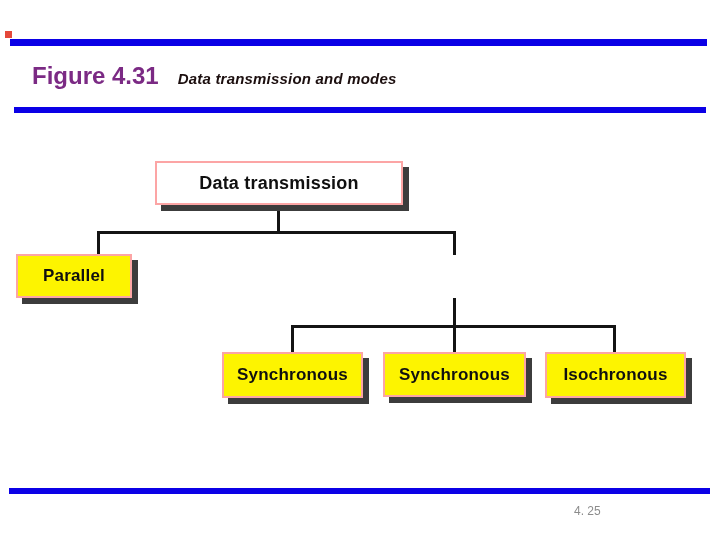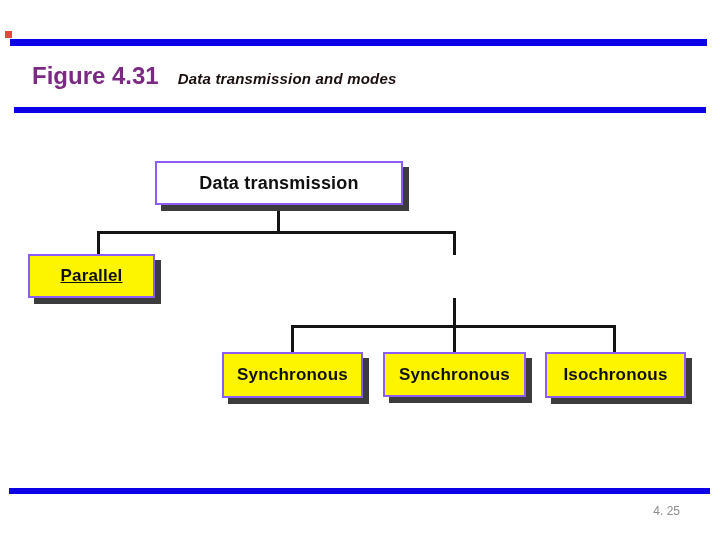--- a/index.html
+++ b/index.html
@@ -58,52 +58,52 @@
     position: absolute;
     background: var(--line-black, #141414);
     z-index: 1;
   }
   .node {
     position: absolute;
     z-index: 2;
     display: flex;
     align-items: center;
     justify-content: center;
-    border: 2px solid #8b5cf6;
+    border: 2px solid #fca5a5;
     box-sizing: border-box;
     box-shadow: 6px 6px 0 var(--shadow-gray, #3c3c3c);
     background: var(--box-white, #ffffff);
     color: #101010;
     font-weight: 600;
     letter-spacing: 0.2px;
   }
   .node.yellow { background: var(--box-yellow, #fdf400); }
 
   .node-root   { left: 155px; top: 161px; width: 248px; height: 44px; font-size: 18px; }
-  .node-parallel { left: 28px;  top: 254px; width: 127px; height: 44px; font-size: 17px; text-decoration: underline; }
+  .node-parallel { left: 16px;  top: 254px; width: 116px; height: 44px; font-size: 17px; }
   .node-serial   { left: 383px; top: 254px; width: 143px; height: 45px; font-size: 17px; }
   .node-async  { left: 222px; top: 352px; width: 141px; height: 46px; font-size: 17px; }
   .node-sync   { left: 383px; top: 352px; width: 143px; height: 45px; font-size: 17px; }
   .node-iso    { left: 545px; top: 352px; width: 141px; height: 46px; font-size: 17px; }
 
   .v-root      { left: 277px; top: 204px; width: 3px; height: 30px; }
   .h-level2    { left: 97px;  top: 231px; width: 359px; height: 3px; }
   .v-parallel  { left: 97px;  top: 231px; width: 3px; height: 24px; }
   .v-serial-in { left: 453px; top: 231px; width: 3px; height: 24px; }
   .v-serial-out{ left: 453px; top: 298px; width: 3px; height: 30px; }
   .h-level3    { left: 291px; top: 325px; width: 325px; height: 3px; }
   .v-async     { left: 291px; top: 325px; width: 3px; height: 28px; }
   .v-sync      { left: 453px; top: 325px; width: 3px; height: 28px; }
   .v-iso       { left: 613px; top: 325px; width: 3px; height: 28px; }
 
   .page-number {
     position: absolute;
-    left: 590px; top: 504px;
+    left: 574px; top: 504px;
     width: 90px;
-    text-align: right;
+    text-align: left;
     font-size: 12px;
     color: var(--page-number-gray, #8c8c8c);
   }
 </style>
 </head>
 <body>
 
 <div class="slide">
 
   <div class="red-marker"></div>

